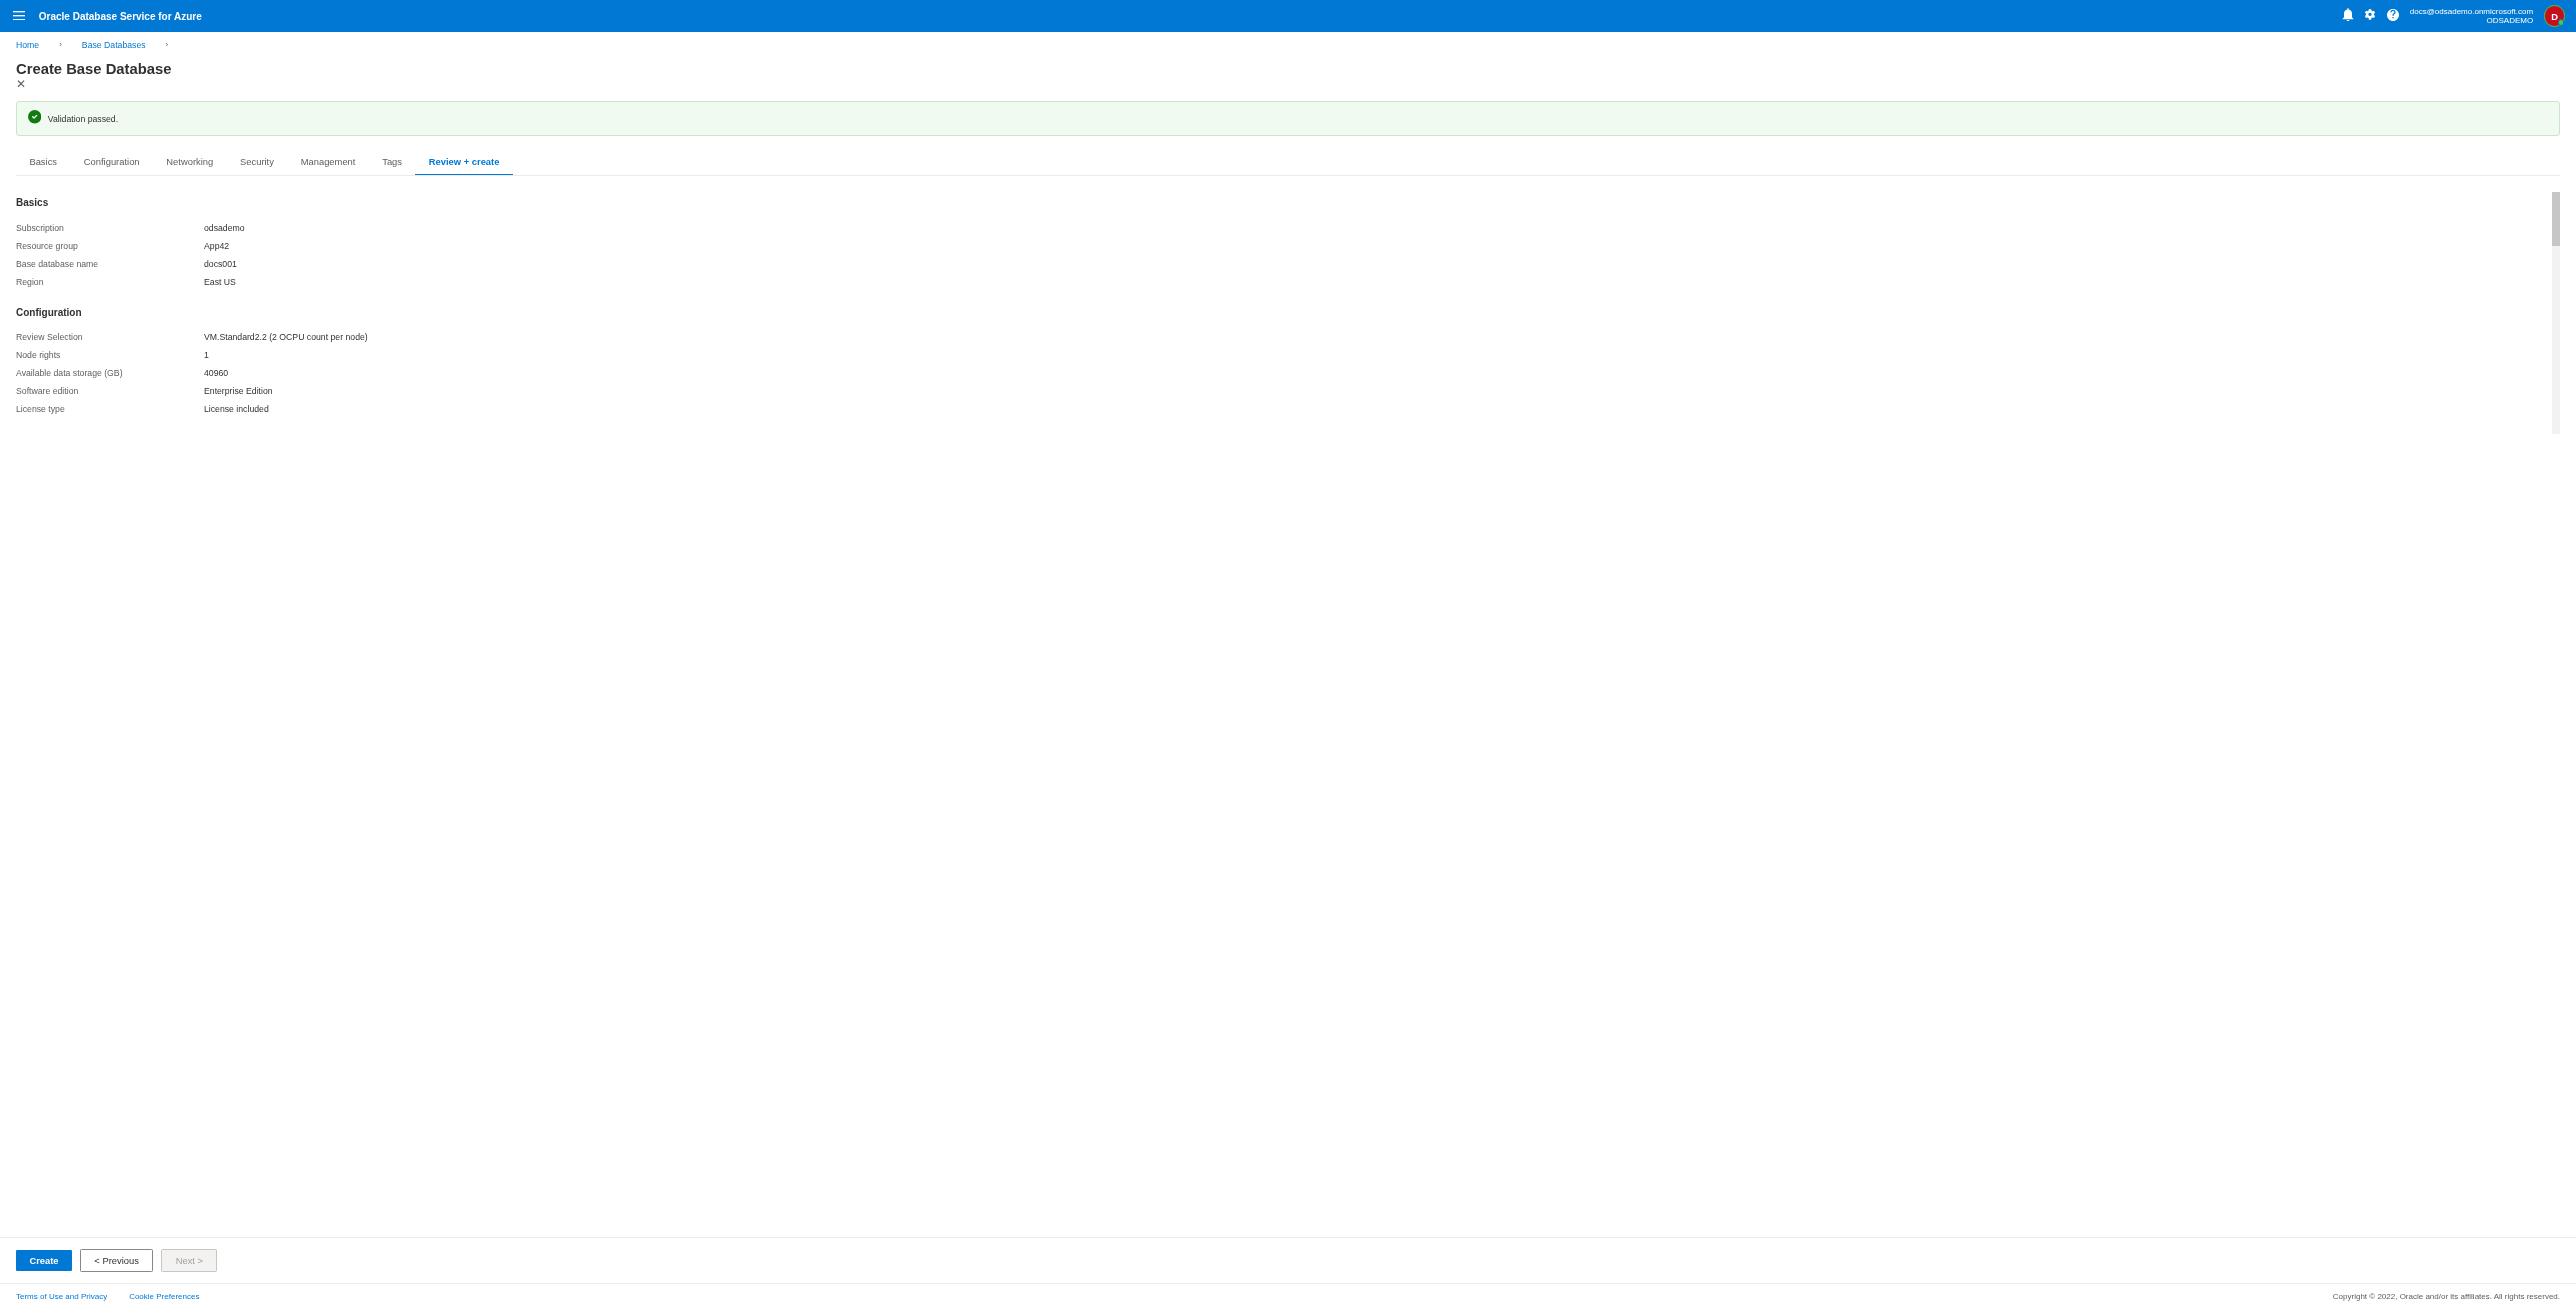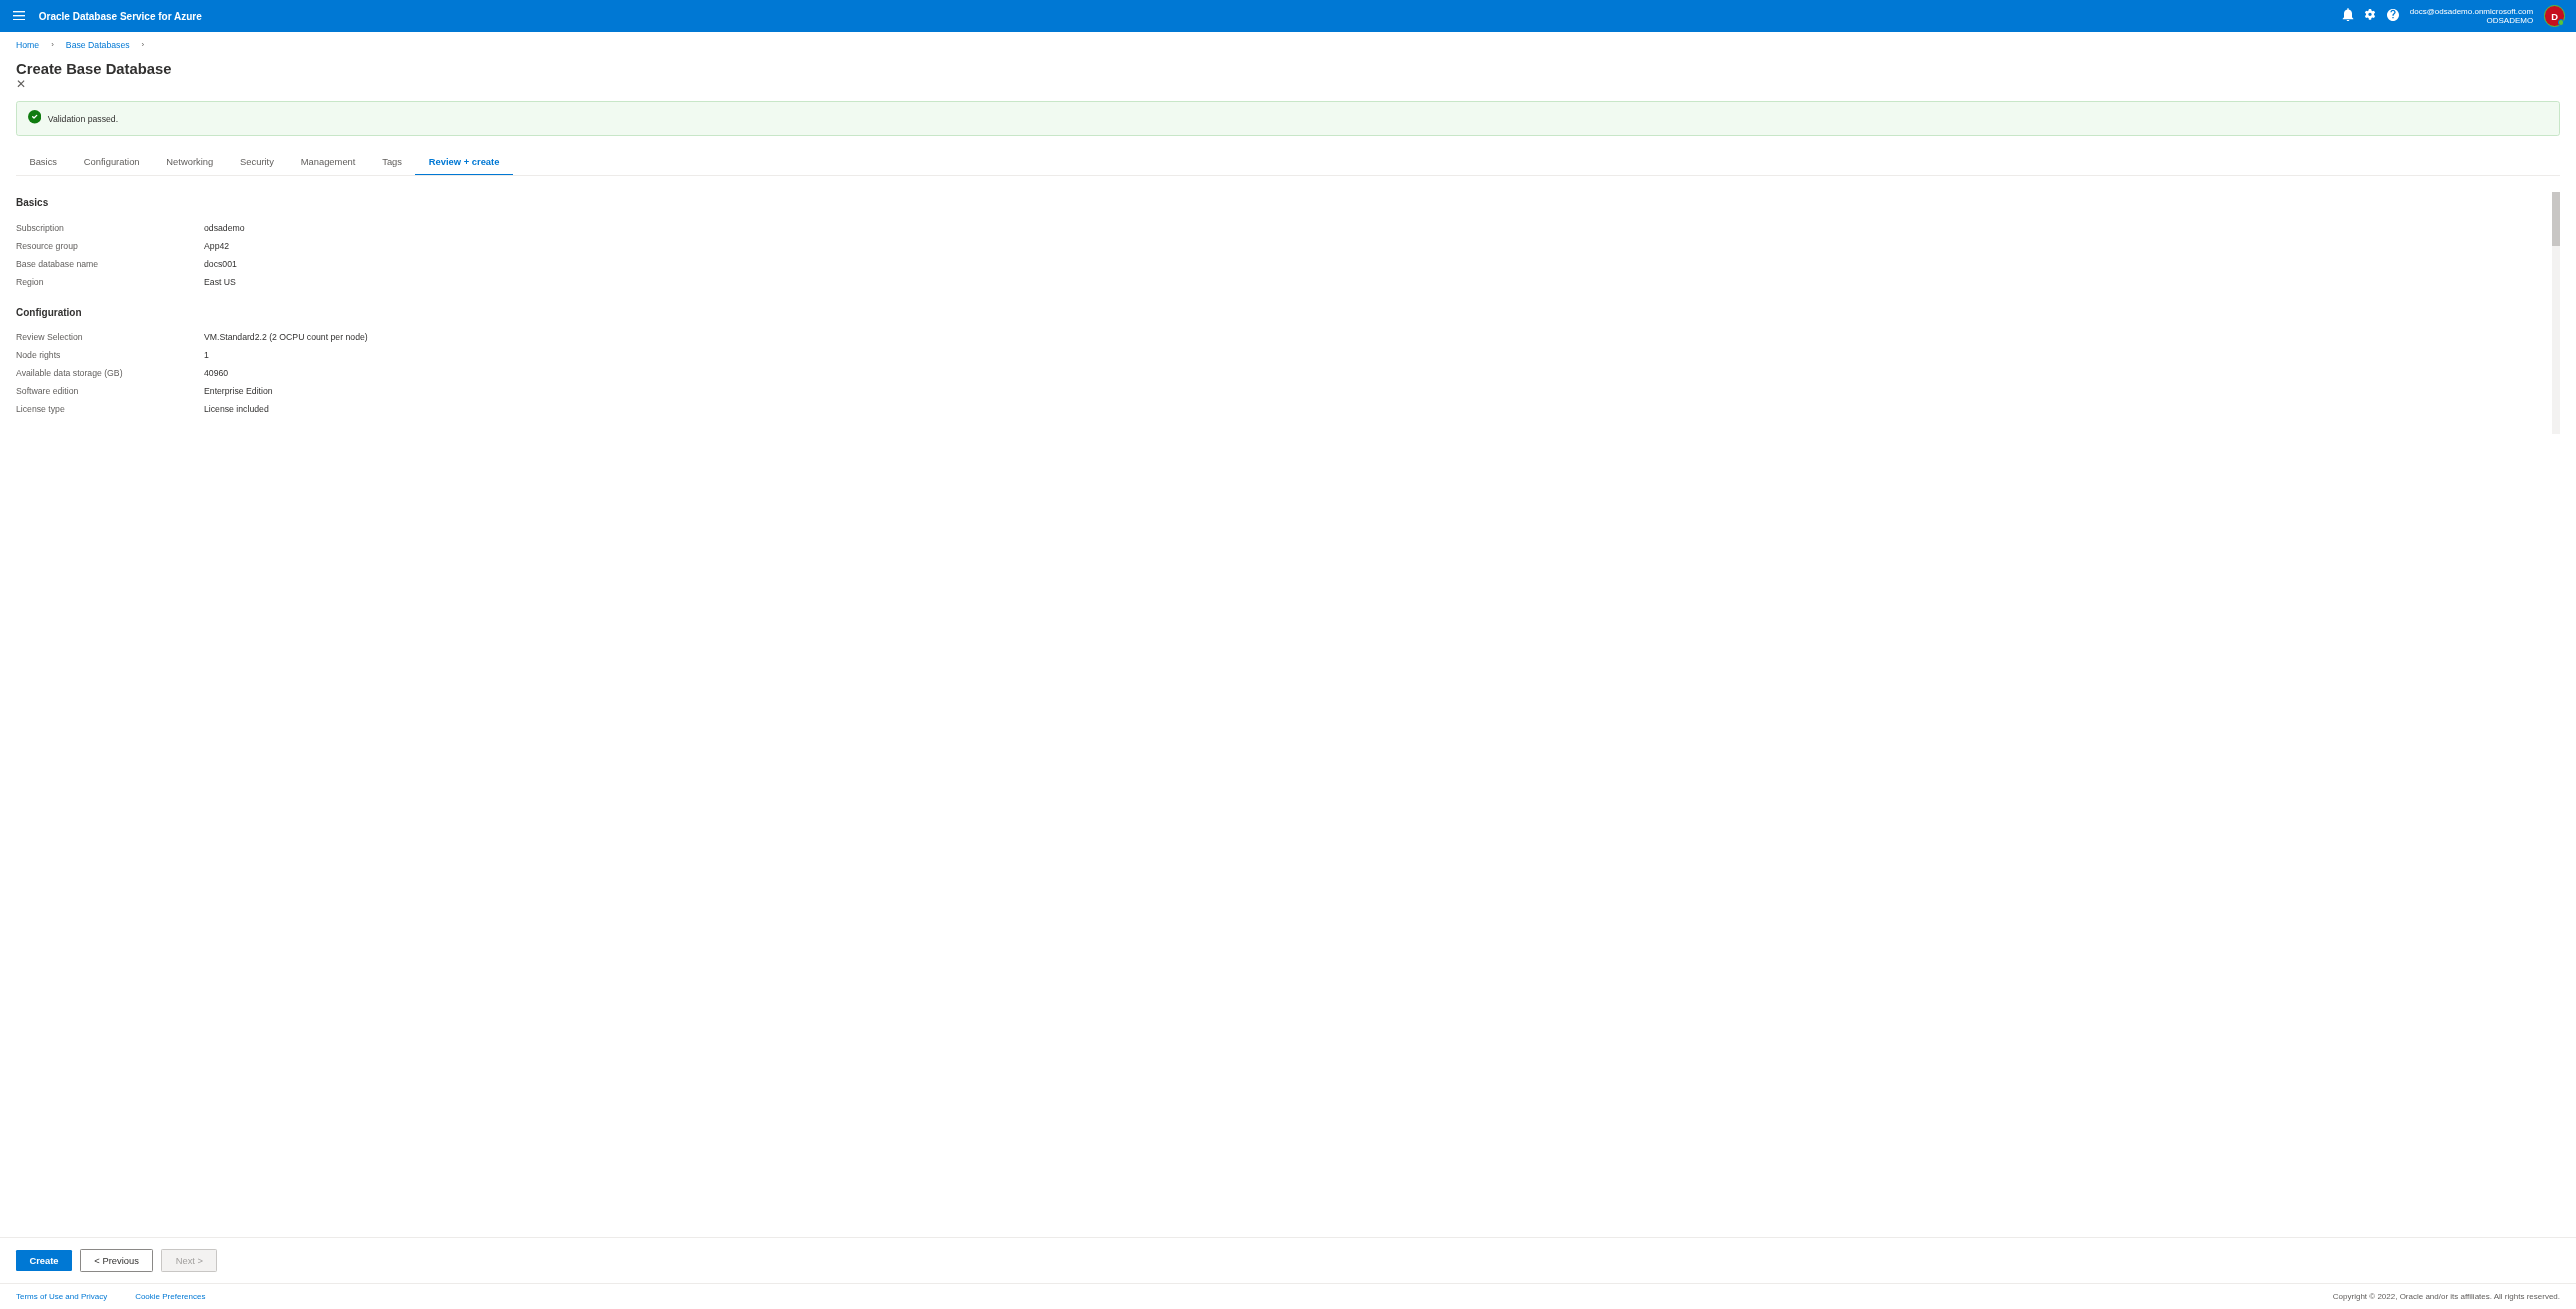--- a/index.html
+++ b/index.html
@@ -22,21 +22,21 @@
     .topbar-icon { font-size: 12px; cursor: pointer; color: #fff; }
     .topbar-user { display: flex; flex-direction: column; align-items: flex-end; font-size: 8px; }
     .topbar-avatar { width: 21.5px; height: 21.5px; border-radius: 50%; background: #c50f1f; color: #fff; display: flex; align-items: center; justify-content: center; font-weight: 600; font-size: 9.4px; border: 1.3px solid #5ac535; position: relative; }
     .avatar-dot { width: 6.7px; height: 6.7px; background: #5ac535; border-radius: 50%; position: absolute; bottom: 0; right: 0; border: 1.3px solid #0078d4; }
 
     
     .breadcrumb {
       padding: 8px 16px 5.4px 16px;
       display: flex;
       align-items: flex-start;
-      gap: 12px;
+      gap: 20px;
       font-size: 8.7px;
       color: #0078d4;
     }
     .breadcrumb a { color: #0078d4; text-decoration: none; cursor: pointer; }
     .breadcrumb-sep { color: #605e5c; font-size: 8px; }
 
     
     .page-header {
       padding: 5.4px 16px 10.7px 16px;
       display: flex;
@@ -160,21 +160,21 @@
     .footer {
       padding: 8px 16px;
       border-top: 0.7px solid #edebe9;
       display: flex;
       justify-content: space-between;
       align-items: center;
       font-size: 8px;
       background: #fff;
       flex-shrink: 0;
     }
-    .footer-links { display: flex; gap: 28px; }
+    .footer-links { display: flex; gap: 22px; }
     .footer-link { color: #0078d4; text-decoration: none; cursor: pointer; }
     .footer-copyright { color: #605e5c; }
 
     
     .content-wrapper { position: relative; }
   </style>
 </head>
 <body>
 
 <div class="topbar">

